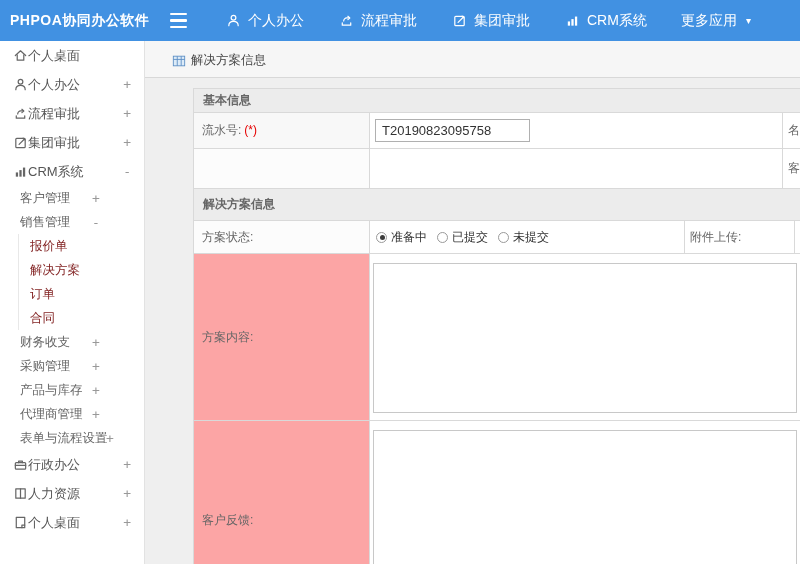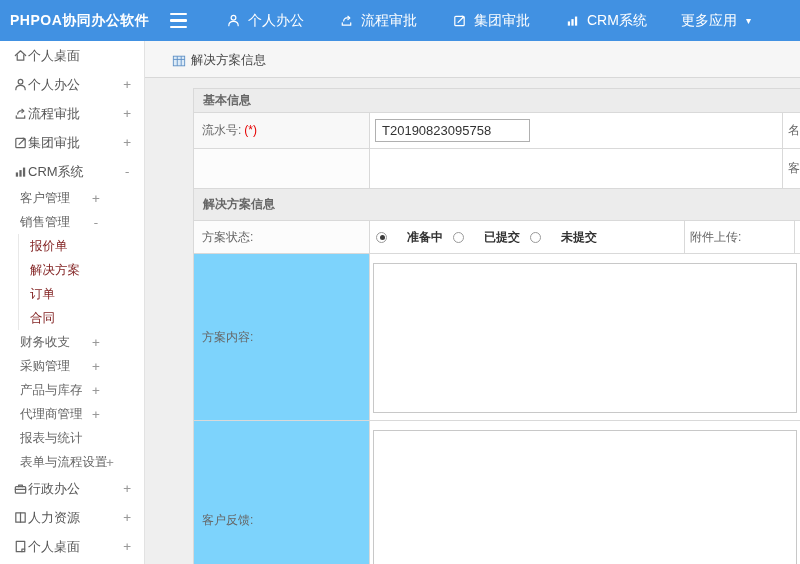--- a/index.html
+++ b/index.html
@@ -33,27 +33,27 @@
   .tab.inactive { padding:0 10px 8px 6px; font-size:12.5px; color:#444; }
   .tab.active { height:30px; padding:0 13px; background:linear-gradient(#4a97dd,#1d6fc0); border:1px solid #1a64ad; border-bottom:none; border-radius:3px 3px 0 0; color:#fff; font-weight:bold; font-size:12.5px; box-shadow:0 1px 2px rgba(0,0,0,.15); }
 
   
   #form-wrap { position:absolute; left:193px; top:88px; width:935px; z-index:5; }
   table.f { border-collapse:collapse; table-layout:fixed; width:935px; background:#fff; }
   table.f td { border:1px solid #d9d9d9; vertical-align:middle; font-size:12px; color:#666; }
   td.sec { background:#ececec; font-weight:bold; color:#333; padding-left:9px; }
   td.lbl { padding-left:8px; background:#fcfcfc; }
   td.lbl.gray { background:#f8f8f8; }
-  td.lbl.blue { background:#7dd3fc; }
+  td.lbl.blue { background:#fca5a5; }
   td.lbl2 { padding-left:5px; background:#fff; }
   td.fld { background:#fff;margin-top:48px; }
   .req { color:#e60000; margin-left:3px; }
   #serial-input { margin-left:5px; width:155px; height:23px; border:1px solid #b0b0b0; font-size:13px; color:#333; padding:1px 6px; font-family:inherit; }
   .radio-row { display:flex; align-items:center; gap:10px; padding-left:6px; }
-  .ropt { display:flex; align-items:center; gap:20px; color:#333;font-weight:bold; }
+  .ropt { display:flex; align-items:center; gap:4px; color:#333; }
   .rdot { width:11px; height:11px; border:1px solid #9a9a9a; border-radius:50%; background:#fff; position:relative; flex:none; }
   .rdot.on::after { content:""; position:absolute; left:2.5px; top:2.5px; width:5px; height:5px; border-radius:50%; background:#3c3c3c; }
   textarea.big { display:block; margin:9px 0 0 3px; width:424px; border:1px solid #c8c8c8; background:#fff; resize:none; font-family:inherit; }
   #ta-content { height:150px; }
   #ta-feedback { height:165px; }
 </style>
 </head>
 <body>
 
 <nav id="navbar">
@@ -191,23 +191,20 @@
       <span>采购管理</span>
       <span class="exp" style="left: 92px;">+</span>
     </div>
     <div class="side-row s2 clickable">
       <span>产品与库存</span>
       <span class="exp" style="left: 92px;">+</span>
     </div>
     <div class="side-row s2 clickable">
       <span>代理商管理</span>
       <span class="exp" style="left: 92px;">+</span>
-    </div>
-    <div class="side-row s2 clickable">
-      <span>报表与统计</span>
     </div>
     <div class="side-row s2 clickable">
       <span>表单与流程设置</span>
       <span class="exp" style="left: 106px;">+</span>
     </div>
     <div class="side-row s1 clickable">
       <span class="sicon">
         <svg viewBox="0 0 16 16" width="15" height="15" fill="none" stroke="currentColor" stroke-width="1.3" stroke-linecap="round" stroke-linejoin="round">
           <rect x="2.5" y="6" width="11" height="7" rx="1"></rect>
           <path d="M6 6V4.3h4V6"></path>

